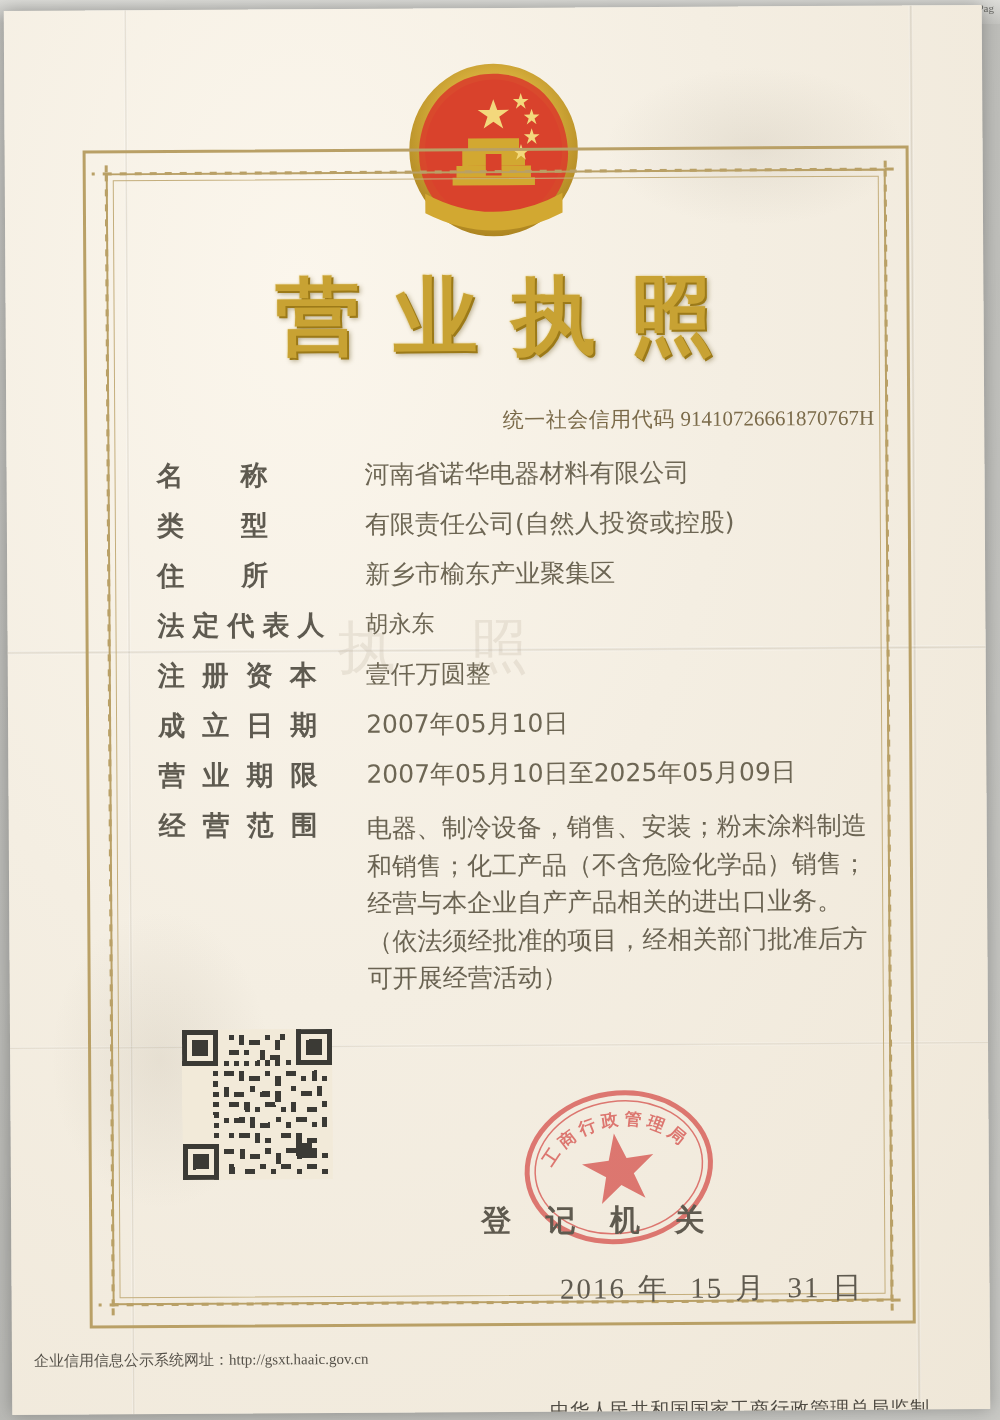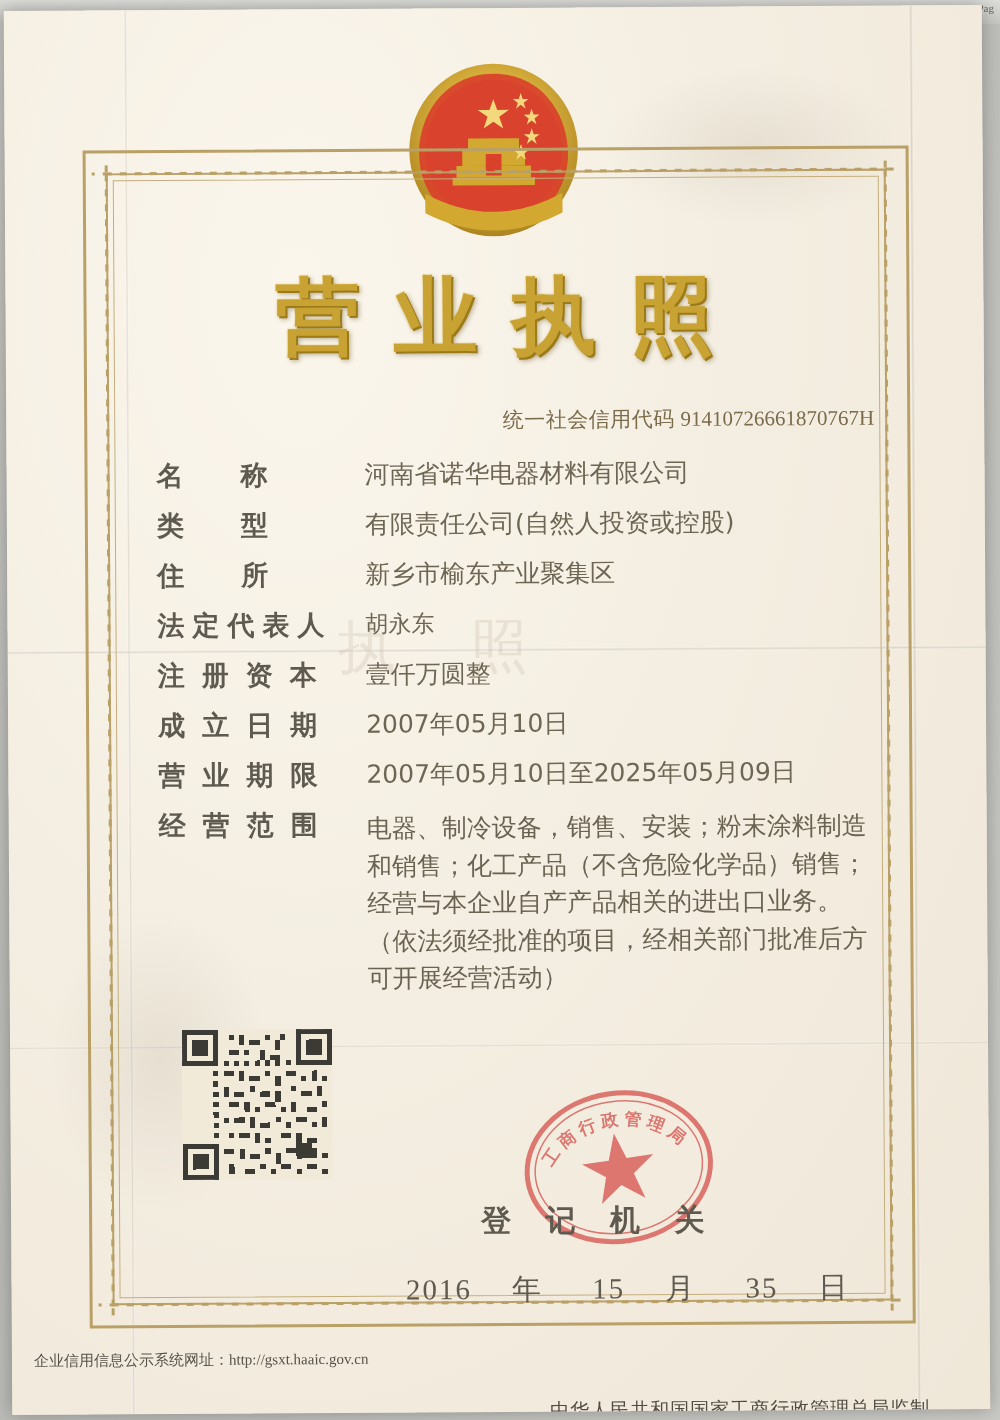--- a/index.html
+++ b/index.html
@@ -212,21 +212,21 @@
   }
   .issue-date {
     position: absolute;
     right: 120px;
     top: 1262px;
     font-family: "Liberation Serif", serif;
     font-size: 29px;
     color: #5f5a4f;
     letter-spacing: 2px;
   }
-  .issue-date span { margin: 0 20px; }
+  .issue-date span { margin: 0 6px; }
 
   
   .footer-left {
     position: absolute;
     left: 22px;
     top: 1341px;
     font-family: "Liberation Serif", serif;
     font-size: 15px;
     color: #56524a;
   }
@@ -474,19 +474,19 @@
           </text>
         </g>
       </svg>
     </div>
 
     <div class="registrar">登 记 机 关</div>
 
     <div class="issue-date">
       <span>2016</span><span>年</span>
       <span>15</span><span>月</span>
-      <span>35</span><span>日</span>
+      <span>31</span><span>日</span>
     </div>
 
     <div class="footer-left">企业信用信息公示系统网址：http://gsxt.haaic.gov.cn</div>
     <div class="footer-right">中华人民共和国国家工商行政管理总局监制</div>
   </div>
 </div>
 
 </body></html>

